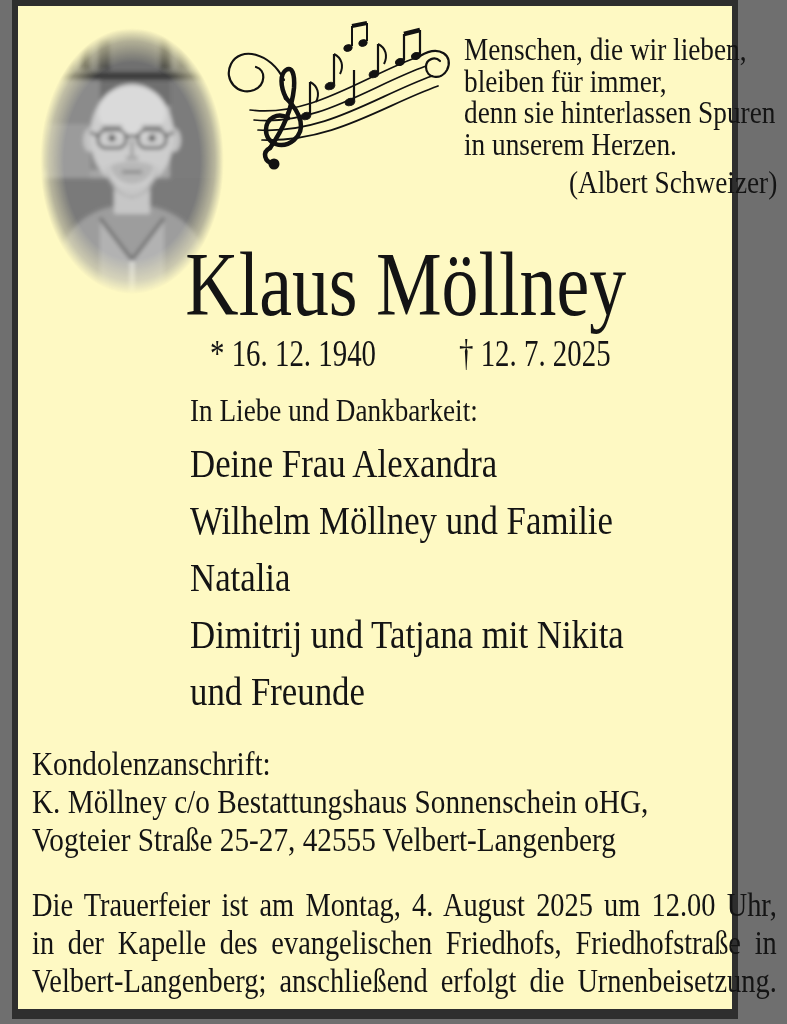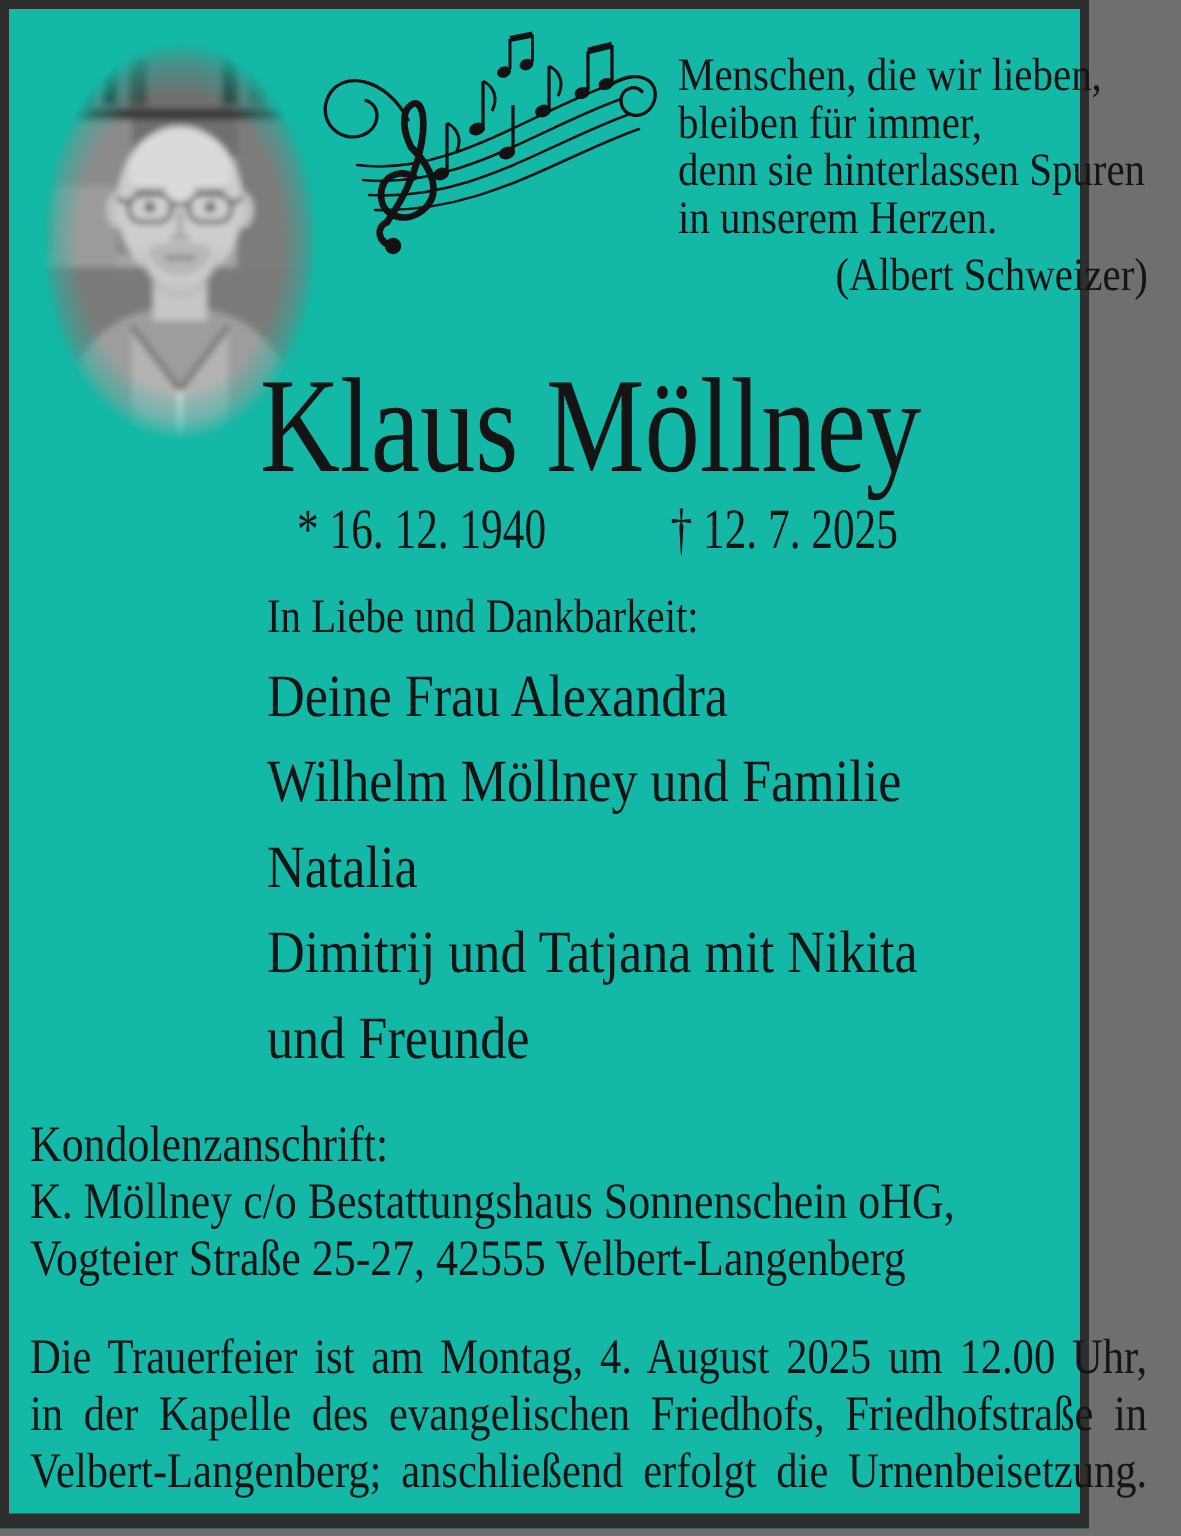--- a/index.html
+++ b/index.html
@@ -5,25 +5,25 @@
   html, body {
     margin: 0;
     padding: 0;
     width: 787px;
     height: 1024px;
     overflow: hidden;
     background: #6f6f6f;
   }
   .page {
     position: absolute;
-    top: 0; left: 0;
+    top: 0; left: 12px;
     width: 726px;
     height: 1019px;
     box-sizing: border-box;
-    background: #14b8a6;
+    background: #fef9c3;
     border: 6px solid #2e2e2e;
     border-bottom-width: 10px;
     font-family: "Liberation Serif", "DejaVu Serif", serif;
     color: #141414;
   }
   .abs { position: absolute; }
 
   
   .photo { left: 22px; top: 22px; width: 184px; height: 266px; }
 

